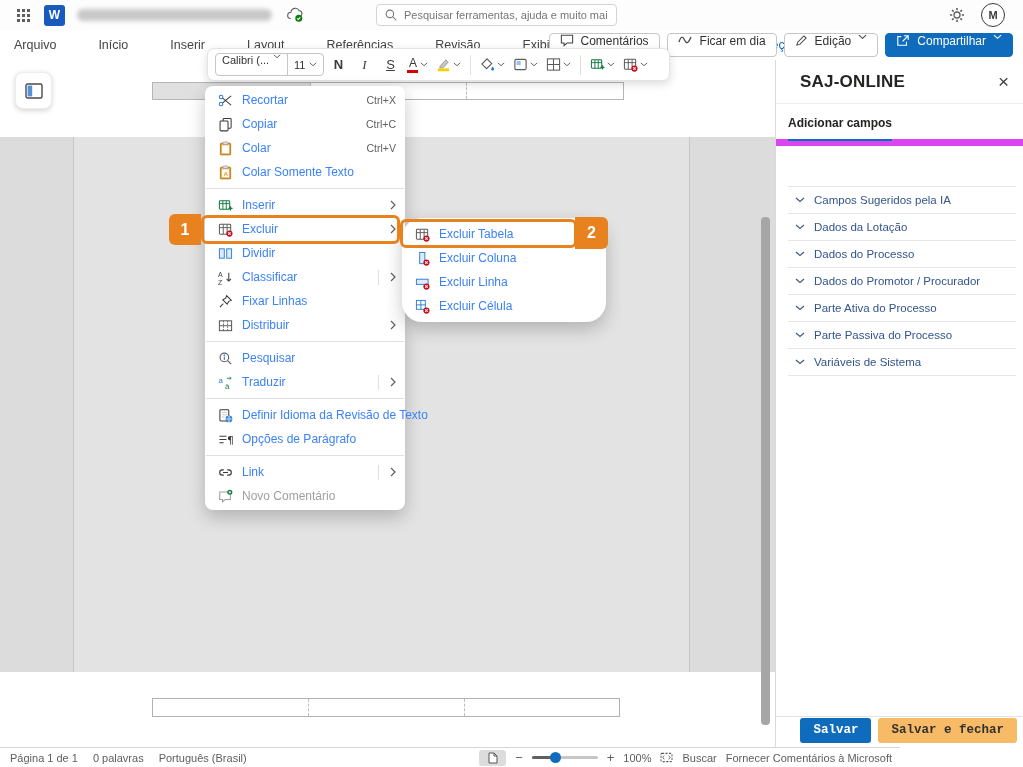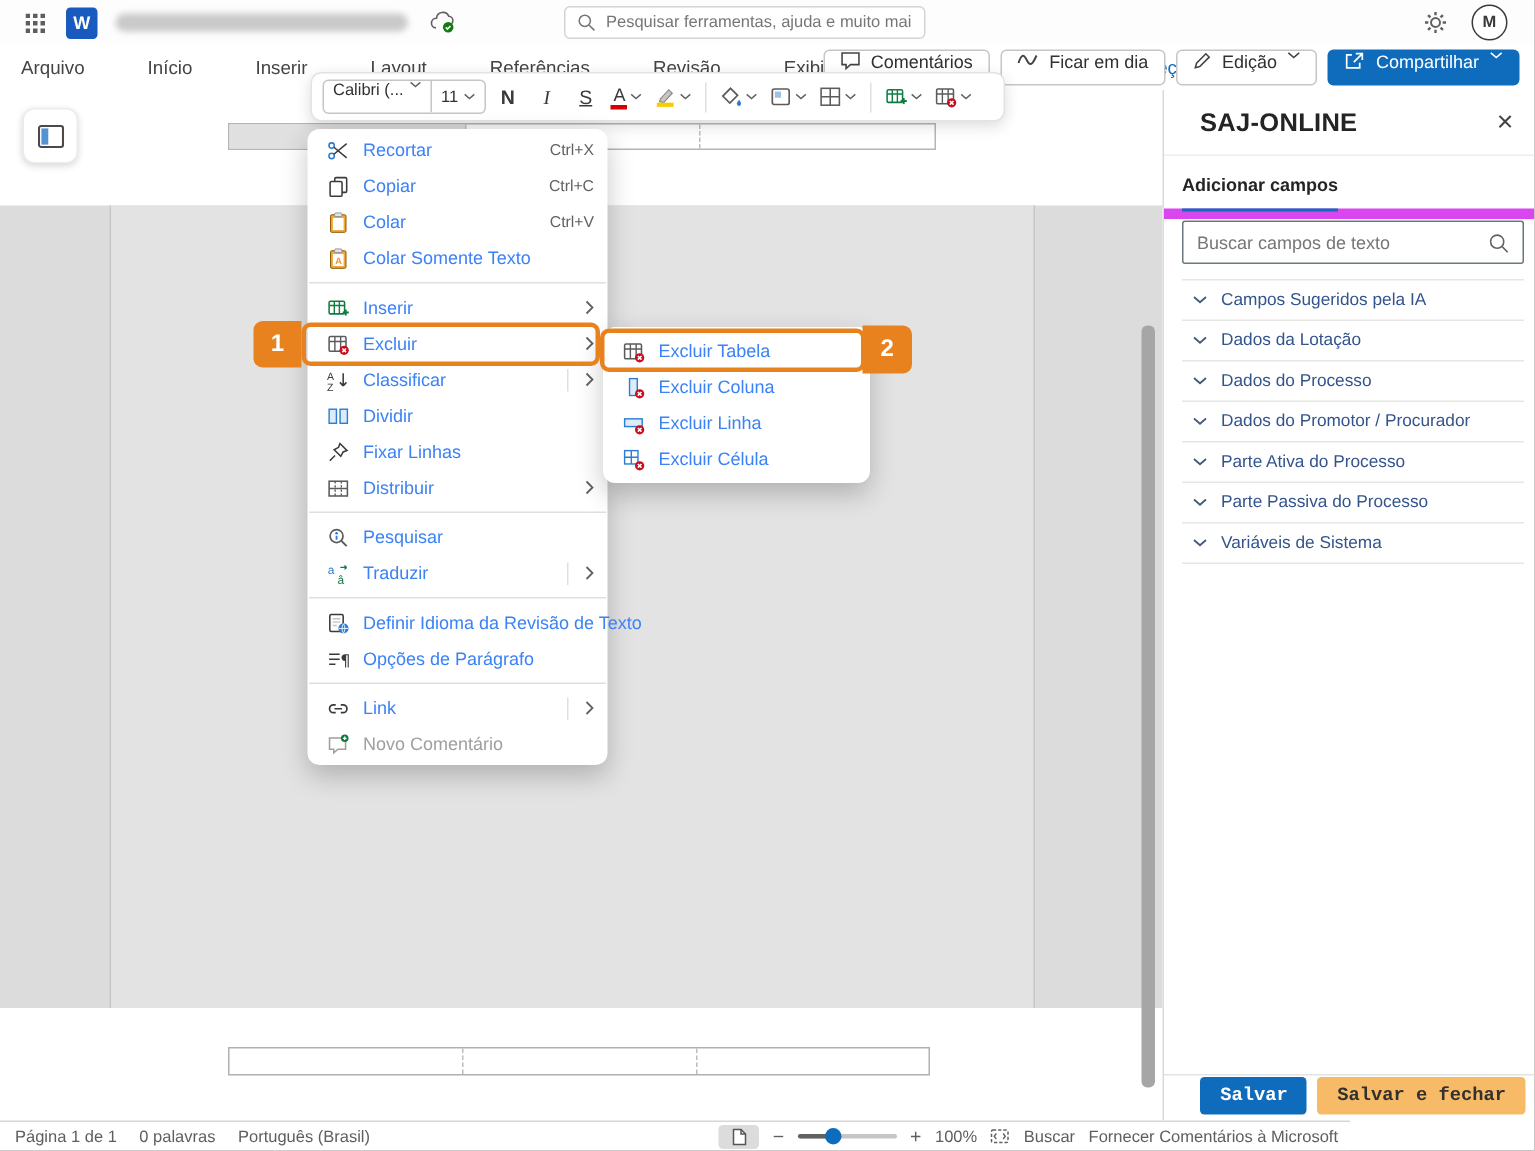--- a/index.html
+++ b/index.html
@@ -64,21 +64,21 @@
   .ctxmenu{position:absolute;left:205px;top:86px;width:200px;background:#fff;border-radius:8px;
     box-shadow:0 7px 18px rgba(0,0,0,.22);padding:2px 0;z-index:30}
   .mi{height:24px;display:flex;align-items:center;padding:0 9px 0 12px;cursor:pointer;gap:9px}
   .mic{width:16px;height:16px;flex:none;display:flex;align-items:center;justify-content:center}
   .mil{font-size:12px;color:#3b82f6;flex:1;white-space:nowrap}
   .mis{font-size:10.5px;color:#616161}
   .mid{width:1px;height:15px;background:#e1dfdd;margin-right:2px}
   .mia{display:flex;align-items:center}
   .msep{height:1px;background:#e1dfdd;margin:4px 1px}
   .mi.disabled .mil{color:#a19f9d}
-  .submenu{position:absolute;left:402px;top:218px;width:178px;background:#fff;border-radius:8px;
+  .submenu{position:absolute;left:402px;top:218px;width:204px;background:#fff;border-radius:20px;
     box-shadow:0 7px 18px rgba(0,0,0,.22);padding:4px 0;z-index:40}
 
   
   .hlbox{position:absolute;border:3px solid #e8821e;border-radius:6px;z-index:45;pointer-events:none}
   .box1{left:201px;top:215px;width:199px;height:29px}
   .box2{left:400px;top:219px;width:177px;height:29px}
   .stepbadge{position:absolute;background:#e8821e;border-radius:6px;color:#fff;font-weight:bold;font-size:16px;
     display:flex;align-items:center;justify-content:center;z-index:46}
   .badge1{left:169px;top:214px;width:32px;height:31px;border-radius:6px 0 0 6px}
   .badge2{left:575px;top:217px;width:33px;height:32px;border-radius:0 6px 6px 0}
@@ -396,45 +396,45 @@
       <span class="mil">Excluir</span>
       <span class="mia">
           <svg width="6" height="10" viewBox="0 0 6 10">
             <path d="M1 1l4 4-4 4" stroke="#616161" fill="none" stroke-width="1.2"></path>
           </svg>
         </span>
     </div>
     <div class="mi">
       <span class="mic">
           <svg width="15" height="15" viewBox="0 0 16 16">
+            <rect x="1.5" y="3" width="5.2" height="10" fill="#deecf9" stroke="#2b7cd3" stroke-width="1"></rect>
+            <rect x="9.3" y="3" width="5.2" height="10" fill="#deecf9" stroke="#2b7cd3" stroke-width="1"></rect>
+          </svg>
+        </span>
+      <span class="mil">Dividir</span>
+    </div>
+    <div class="mi">
+      <span class="mic">
+          <svg width="15" height="15" viewBox="0 0 16 16">
             <text x="0" y="7.5" font-size="7.5" fill="#3b3a39" font-family="Liberation Sans,sans-serif">A</text>
             <text x="0" y="15.5" font-size="7.5" fill="#3b3a39" font-family="Liberation Sans,sans-serif">Z</text>
             <path d="M11.5 3v9M11.5 12l-2.3-2.5M11.5 12l2.3-2.5" stroke="#3b3a39" fill="none" stroke-width="1.1"></path>
           </svg>
         </span>
       <span class="mil">Classificar</span>
       <span class="mid"></span>
       <span class="mia">
           <svg width="6" height="10" viewBox="0 0 6 10">
             <path d="M1 1l4 4-4 4" stroke="#616161" fill="none" stroke-width="1.2"></path>
           </svg>
         </span>
     </div>
     <div class="mi">
       <span class="mic">
           <svg width="15" height="15" viewBox="0 0 16 16">
-            <rect x="1.5" y="3" width="5.2" height="10" fill="#deecf9" stroke="#2b7cd3" stroke-width="1"></rect>
-            <rect x="9.3" y="3" width="5.2" height="10" fill="#deecf9" stroke="#2b7cd3" stroke-width="1"></rect>
-          </svg>
-        </span>
-      <span class="mil">Dividir</span>
-    </div>
-    <div class="mi">
-      <span class="mic">
-          <svg width="15" height="15" viewBox="0 0 16 16">
             <path d="M9.2 1.8l5 5-2.7 1-1.7 3.1-4.7-4.7 3.1-1.7z" fill="none" stroke="#3b3a39" stroke-width="1.1"></path>
             <path d="M5.7 10.3L2 14" stroke="#3b3a39" stroke-width="1.1"></path>
           </svg>
         </span>
       <span class="mil">Fixar Linhas</span>
     </div>
     <div class="mi">
       <span class="mic">
           <svg width="15" height="15" viewBox="0 0 16 16">
             <rect x="1.5" y="3" width="13" height="10.5" fill="#fff" stroke="#5b5b5b" stroke-width="1.1"></rect>
@@ -575,27 +575,20 @@
   <div class="hlbox box2"></div>
   <div class="stepbadge badge2">2</div>
 
   <aside class="panel">
     <div class="phead">
       <span class="ptitle">SAJ-ONLINE</span>
       <span class="pclose">×</span>
     </div>
     <div class="ptabrow">
       <span class="ptab">Adicionar campos</span>
-    </div>
-    <div class="psearch">
-      <input type="text" placeholder="Buscar campos de texto" style="">
-      <svg width="14" height="14" viewBox="0 0 16 16">
-          <circle cx="7" cy="7" r="5" fill="none" stroke="#616161" stroke-width="1.2"></circle>
-          <path d="M10.8 10.8L15 15" stroke="#616161" stroke-width="1.2"></path>
-        </svg>
     </div>
     <div class="sections">
       <div class="sec">
         <svg width="10" height="6" viewBox="0 0 10 6">
             <path d="M1 1l4 3.5L9 1" stroke="#45597e" fill="none" stroke-width="1.2"></path>
           </svg>
         <span class="secl">Campos Sugeridos pela IA</span>
       </div>
       <div class="sec">
         <svg width="10" height="6" viewBox="0 0 10 6">

